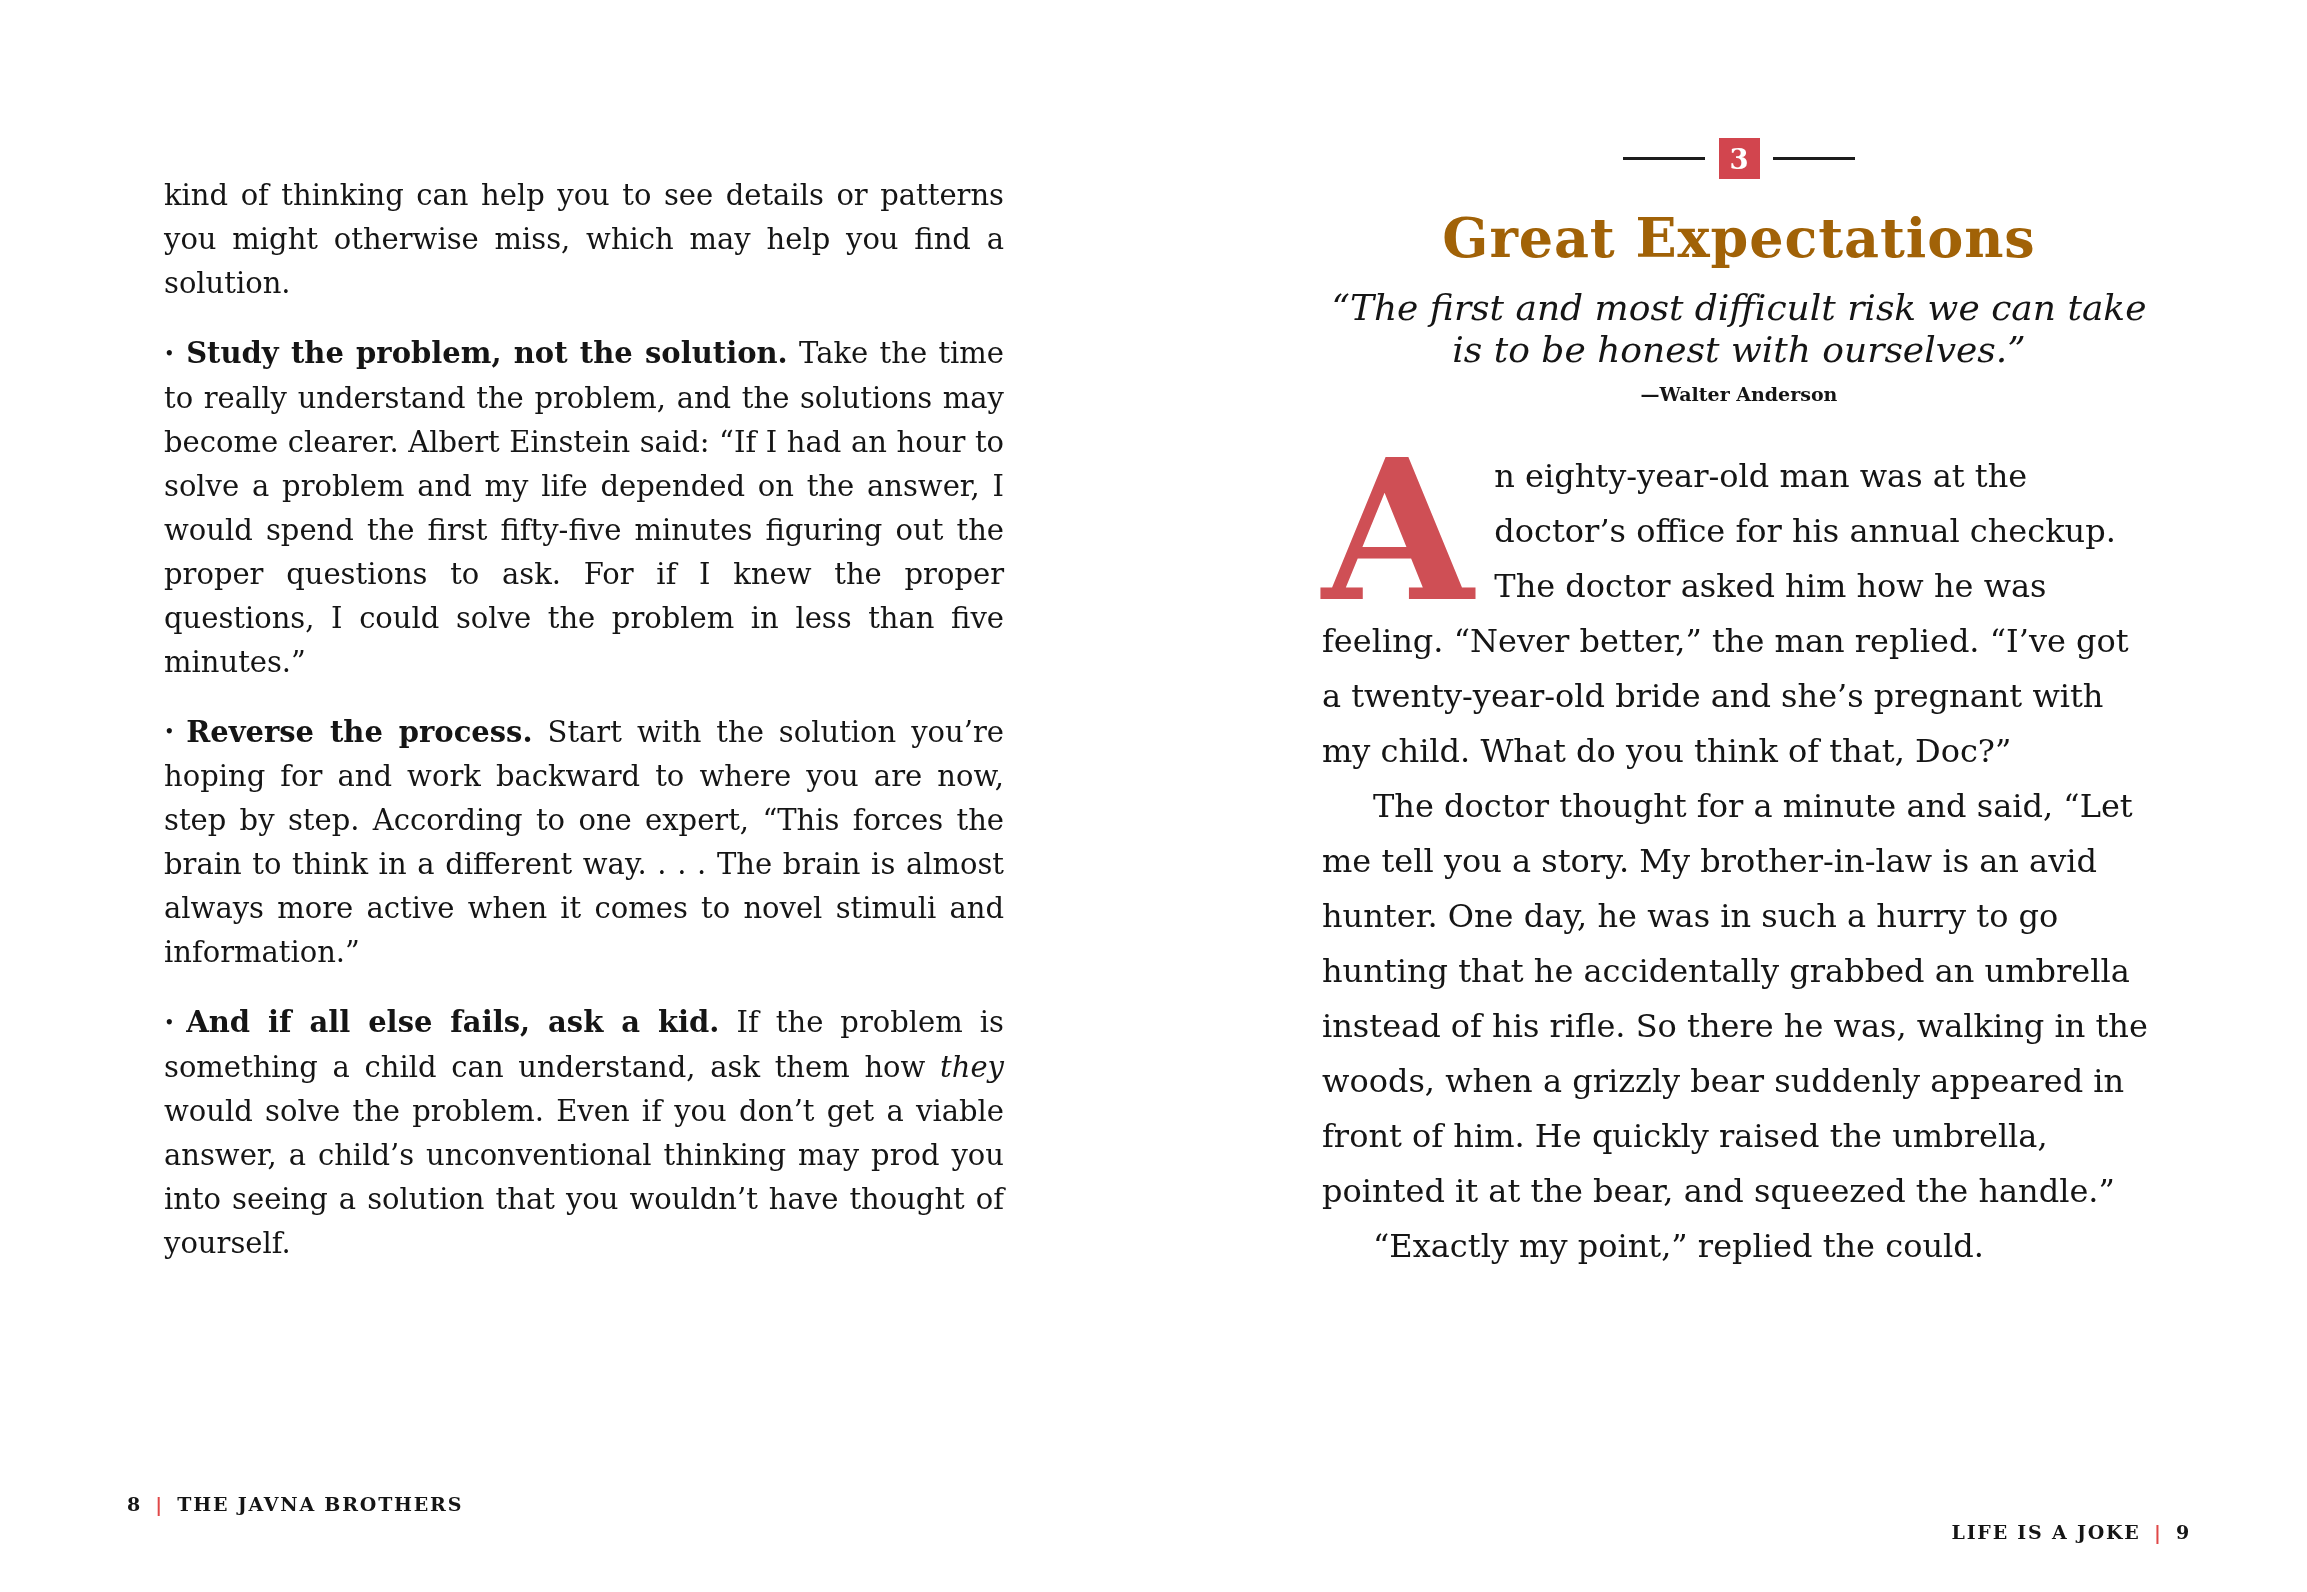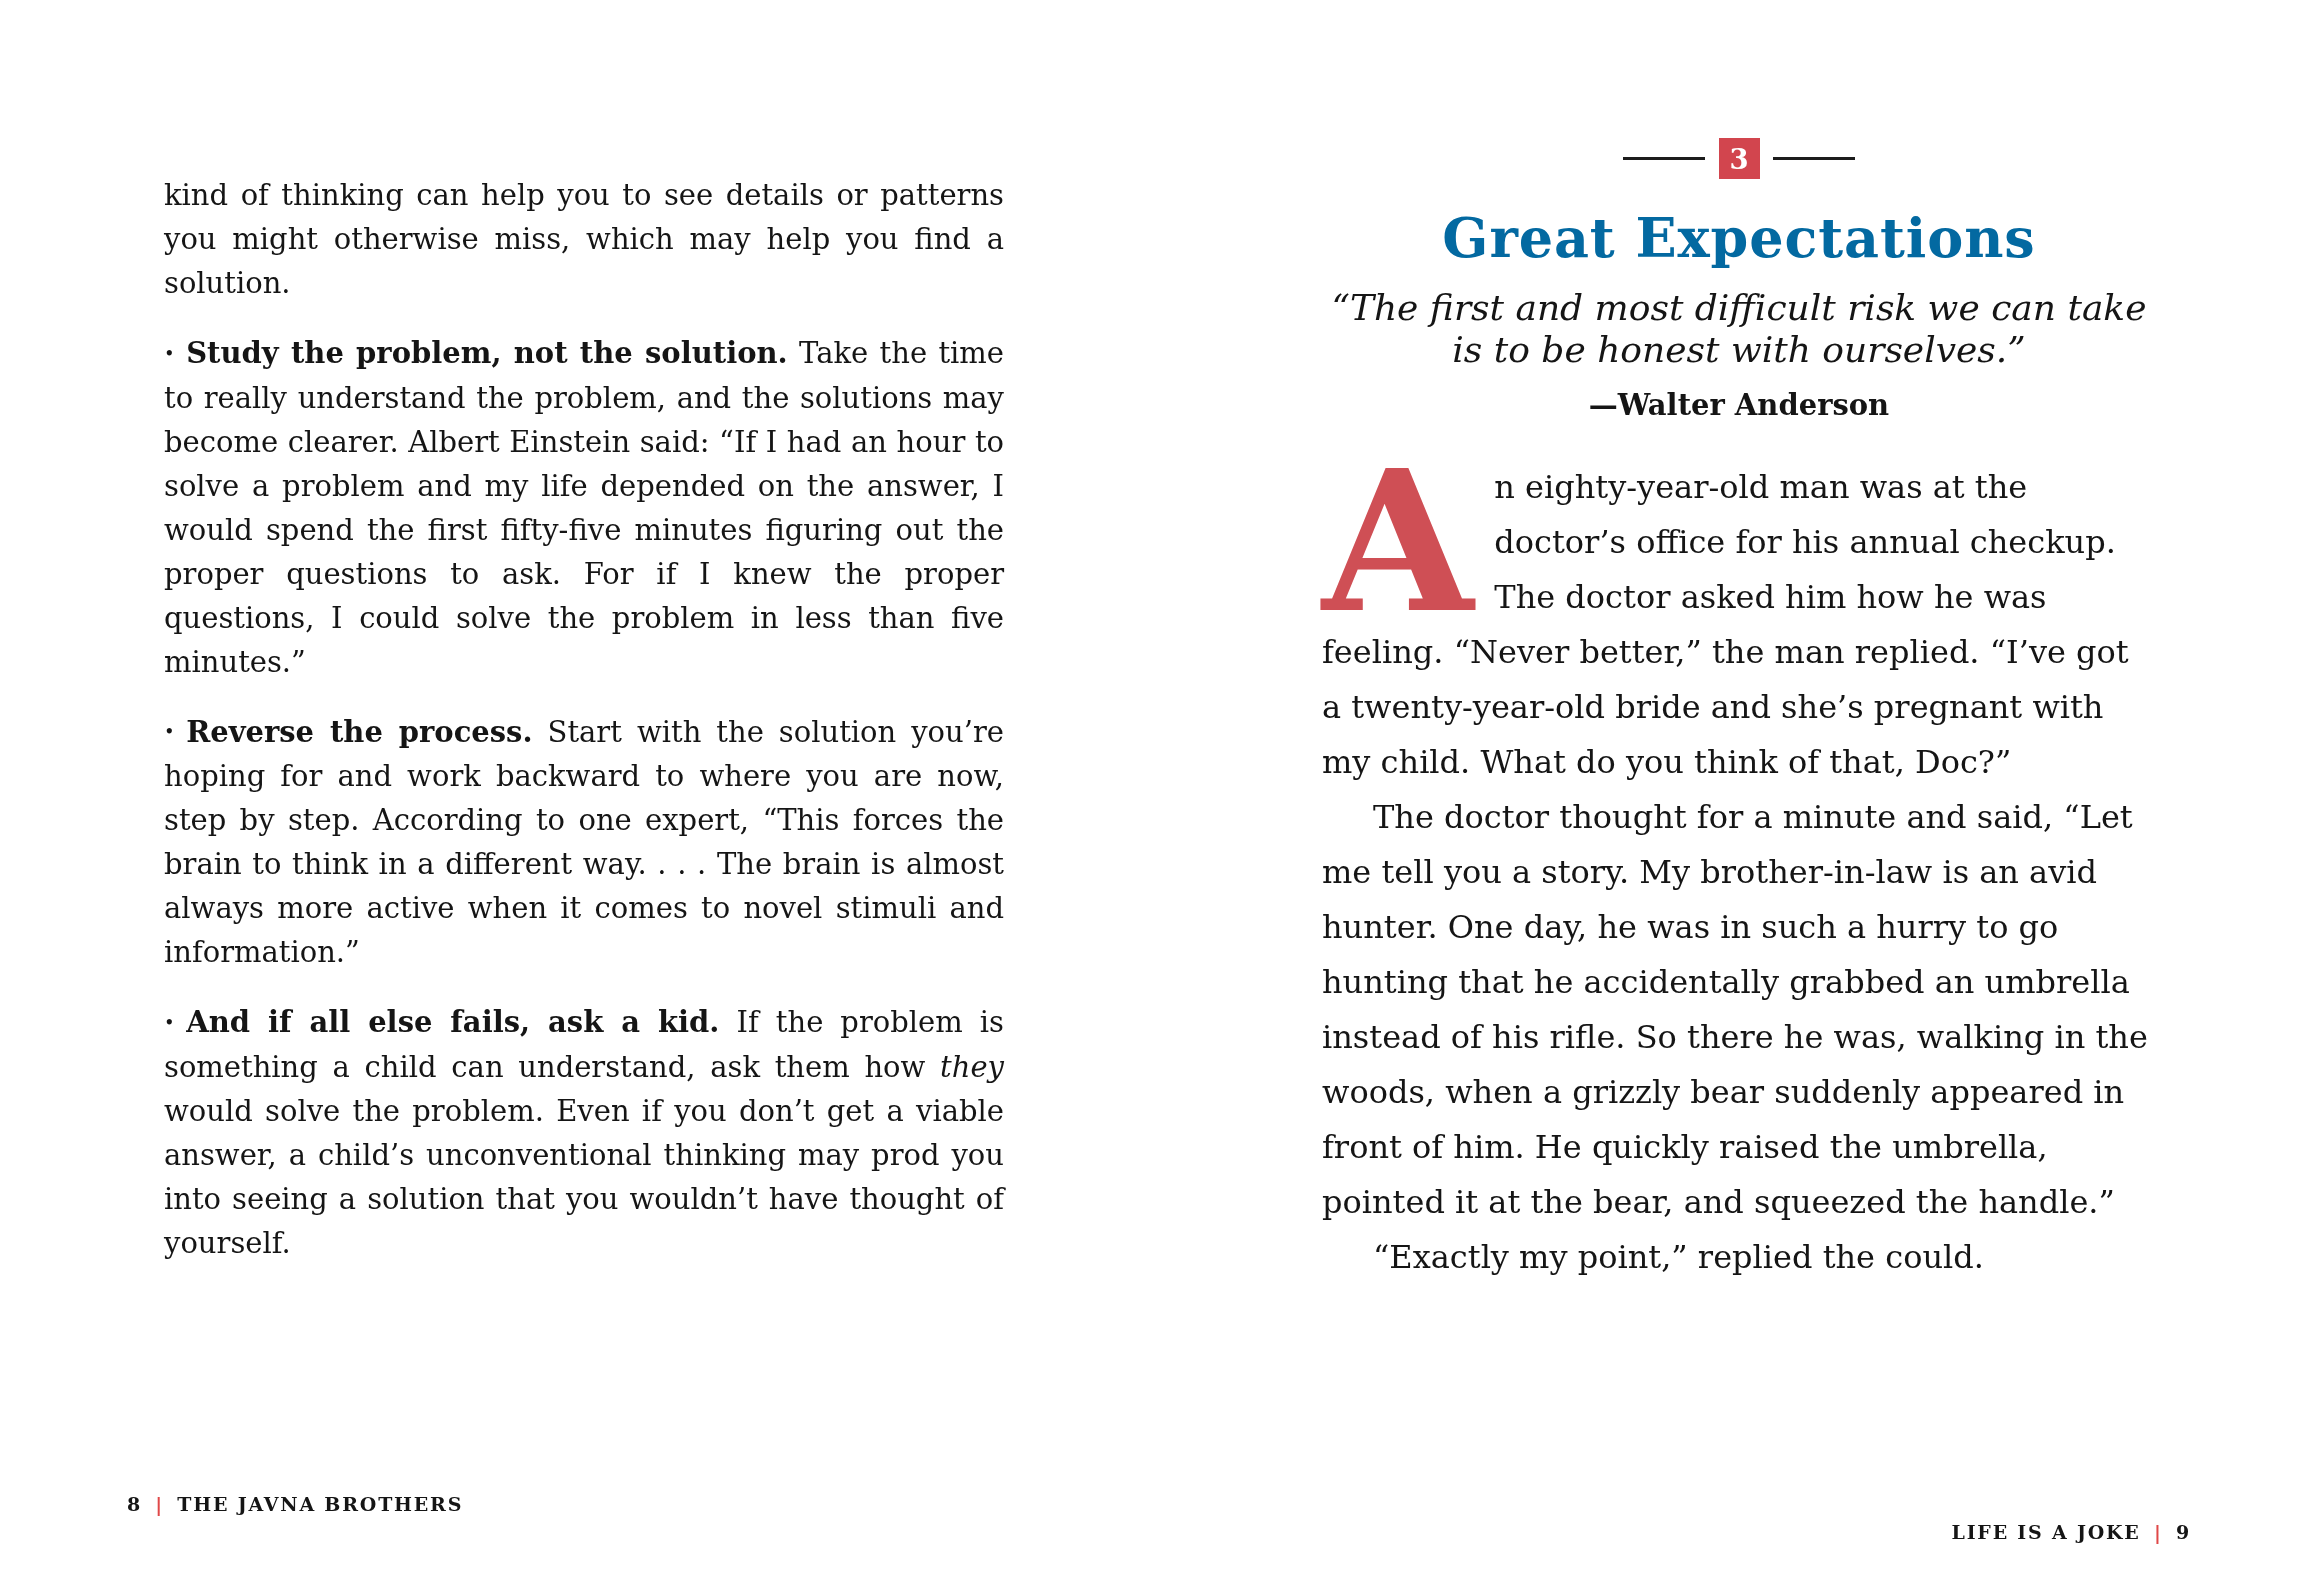--- a/index.html
+++ b/index.html
@@ -17,26 +17,26 @@
   
   .page-right{position:absolute;left:1322px;top:138px;width:834px;}
   .ornament{display:flex;align-items:center;justify-content:center;gap:13.3px;height:41px;}
   .rule{width:82px;height:3.5px;background:#1c1c1c;}
   .chapter-box{
     width:41px;height:41px;background:#d2454e;color:#ffffff;
     display:flex;align-items:center;justify-content:center;
     font-size:27.5px;font-weight:bold;
   }
   .chapter-title{
-    margin:28px 0 0 0;text-align:center;color:#0369a1;
+    margin:28px 0 0 0;text-align:center;color:#a16207;
     font-size:54px;line-height:62px;font-weight:bold;letter-spacing:0.9px;
   }
   .epigraph{margin-top:18px;text-align:center;}
   .ep-line{font-style:italic;font-size:36px;line-height:42px;}
-  .ep-attr{font-weight:bold;font-size:29px;line-height:39px;margin-top:15px;}
+  .ep-attr{font-weight:bold;font-size:19px;line-height:39px;margin-top:4px;}
   .chapter-body{margin-top:35px;font-size:32px;line-height:55px;text-align:left;}
   .chapter-body p{margin:0;}
   .chapter-body p.indent{text-indent:51px;}
   .dropcap{
     float:left;font-weight:bold;color:#cf4f55;
     font-size:195px;line-height:146px;margin:9px 21px 0 0;
   }
   
   .footer{
     position:absolute;top:1493px;font-size:19px;font-weight:bold;

